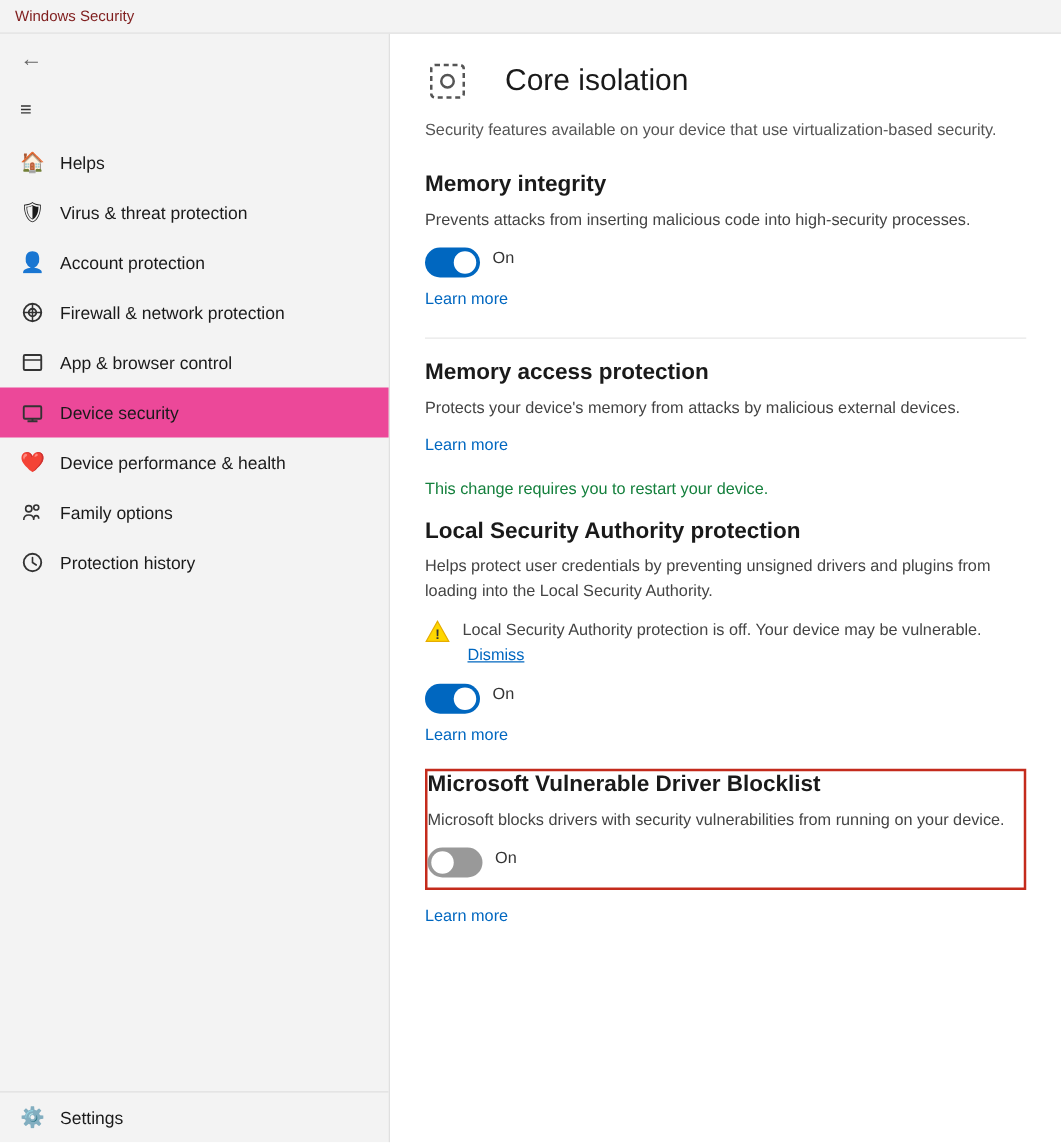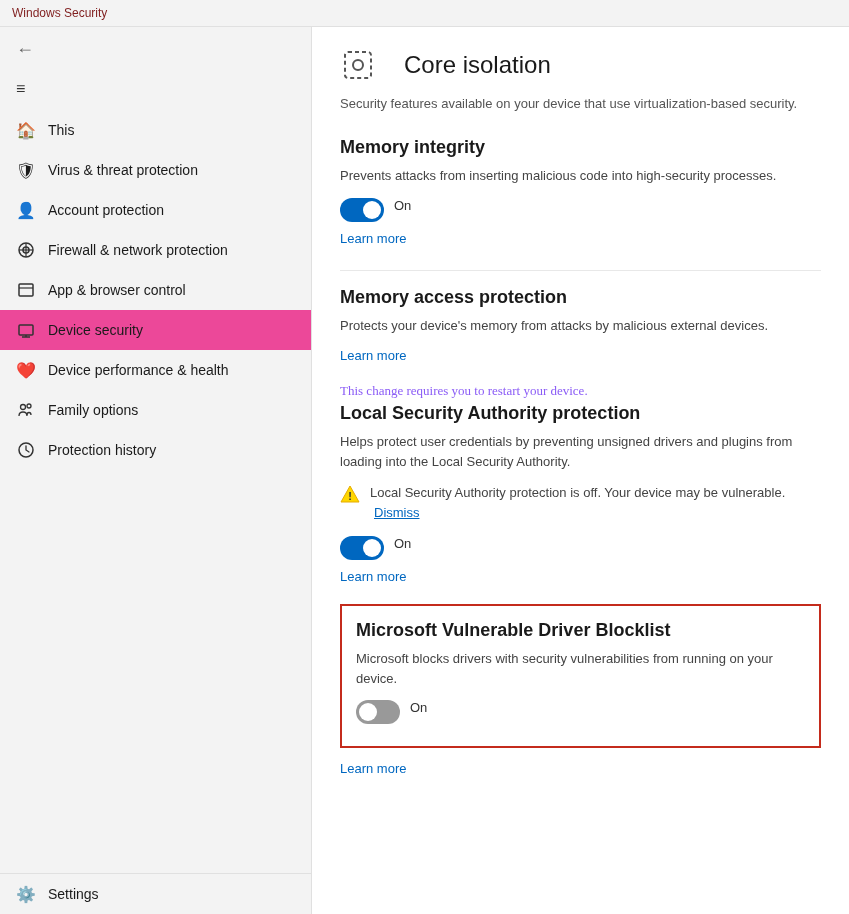--- a/index.html
+++ b/index.html
@@ -212,35 +212,33 @@
 
     .dismiss-link {
       color: #0067c0;
       font-size: 13px;
       cursor: pointer;
       white-space: nowrap;
       margin-left: 4px;
     }
 
     .restart-notice {
-      color: #8b5cf6;
-      font-size: 13px;
-      margin-bottom: 4px;
-      font-family: Liberation Serif, serif;
+      color: #15803d;
+      font-size: 13px;
+      margin-bottom: 16px;
     }
 
     .section-divider {
       border: none;
       border-top: 1px solid #e8e8e8;
       margin: 4px 0 16px;
     }
 
     .highlighted-section {
       border: 2px solid #c42b1c;
-      padding: 14px;
       margin-bottom: 12px;
     }
 
     .back-btn {
       background: none;
       border: none;
       cursor: pointer;
       padding: 10px 16px;
       font-size: 18px;
       color: #666;
@@ -262,21 +260,21 @@
     <button class="back-btn">
       <span>←</span>
     </button>
 
     <div class="sidebar-hamburger">
       <span>≡</span>
     </div>
 
     <div class="sidebar-item">
       <span class="icon">🏠</span>
-      <span>This</span>
+      <span>Helps</span>
     </div>
 
     <div class="sidebar-item">
       <span class="icon">🛡</span>
       <span>Virus &amp; threat protection</span>
     </div>
 
     <div class="sidebar-item">
       <span class="icon">👤</span>
       <span>Account protection</span>

